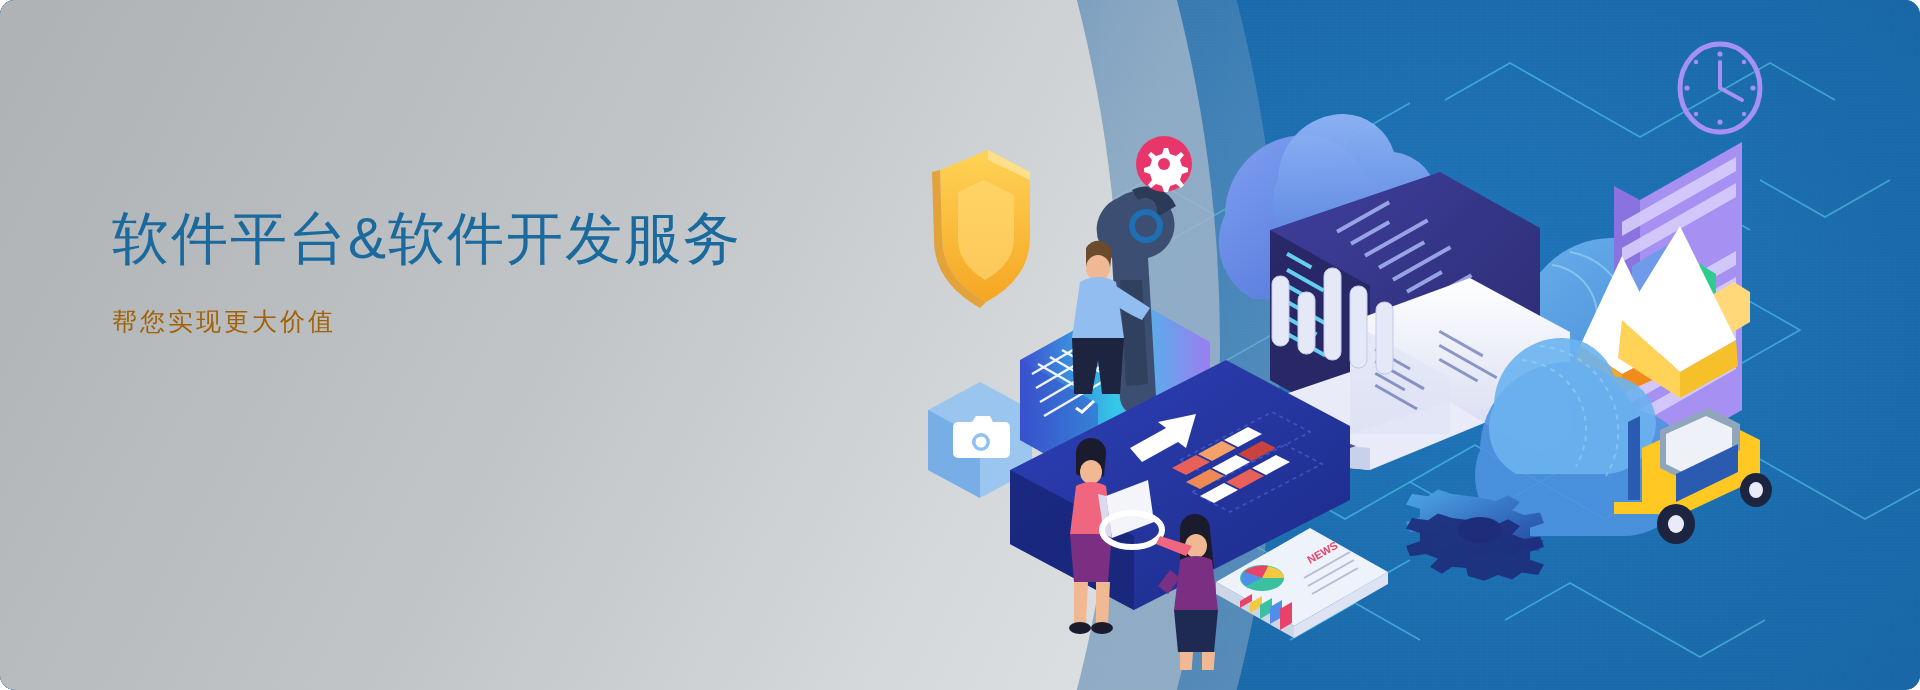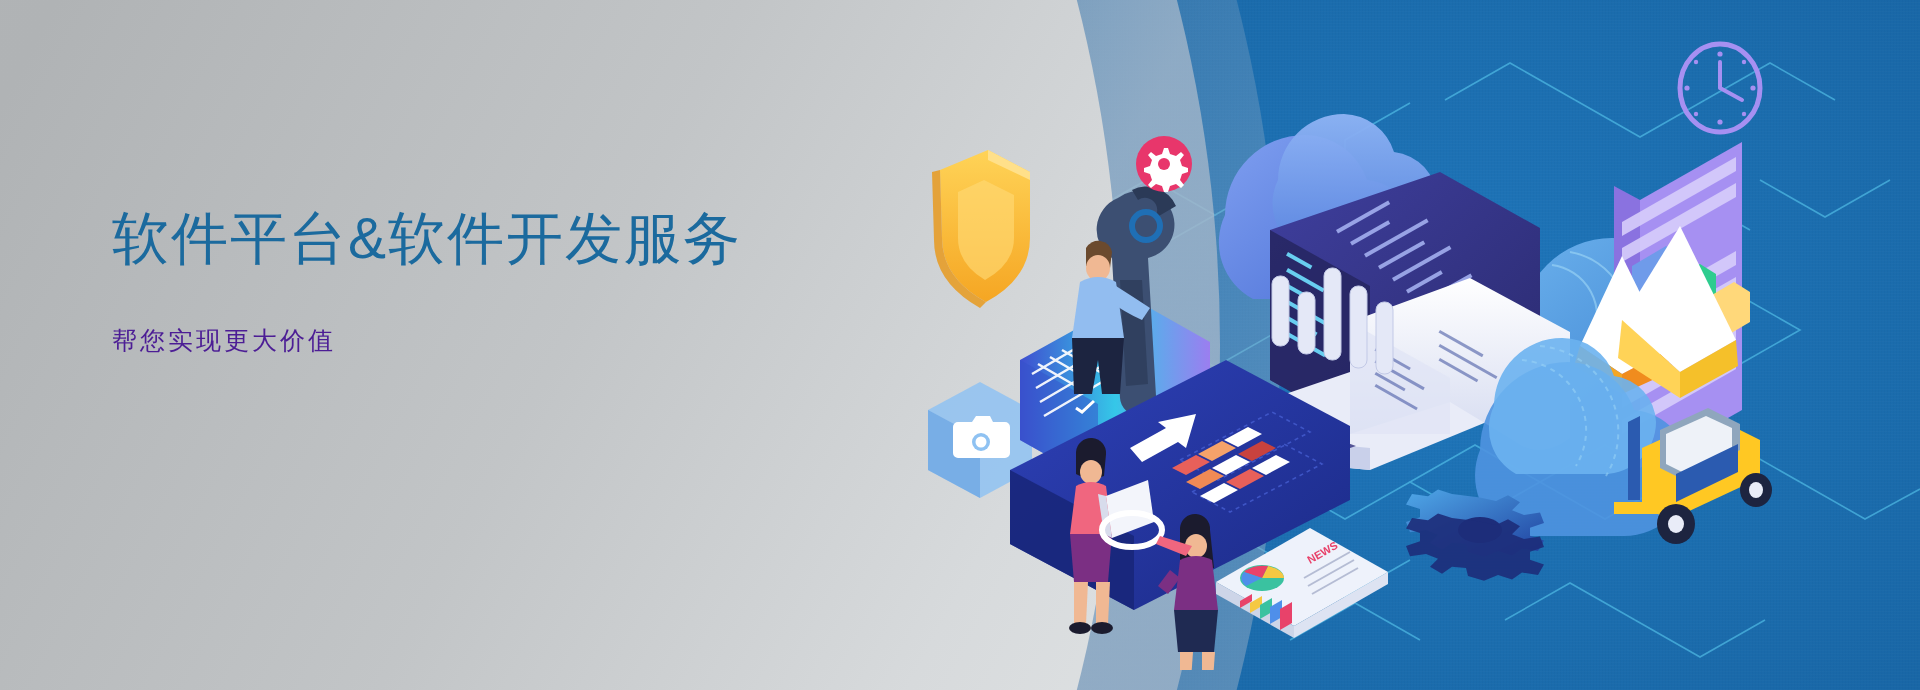--- a/index.html
+++ b/index.html
@@ -1,18 +1,19 @@
 <!DOCTYPE html>
 <html><head>
 <meta charset="utf-8">
 <style>
   html,body{margin:0;padding:0;background:#fff;}
   #banner{
     position:relative;width:1920px;height:690px;overflow:hidden;
     font-family:"Liberation Sans","DejaVu Sans",sans-serif;
+    border-radius:15px;
   }
   
   .bg-blue{
     position:absolute;inset:0;
     background:
       radial-gradient(ellipse 900px 700px at 1450px 330px, #1f76bb 0%, #1b6dae 45%, #17609e 100%),
       linear-gradient(135deg,#18639f 0%,#1a6fb5 55%,#155b95 100%);
   }
   .bg-blue-dark{
     position:absolute;left:0;top:0;width:1100px;height:690px;
@@ -47,21 +48,21 @@
     border-radius:50% / 50%;
     background:linear-gradient(118deg,rgba(160,180,200,0) 55%,rgba(140,168,195,.55) 85%,rgba(120,155,188,.6) 100%);
   }
   
   .text-block{position:absolute;left:112px;top:206px;width:700px;}
   .title{
     font-size:57px;line-height:1.15;color:#1b6a9e;letter-spacing:2px;
     font-weight:500;white-space:nowrap;
   }
   .subtitle{
-    margin-top:52px;font-size:25px;color:#4c1d95;letter-spacing:3px;font-weight:400;
+    margin-top:33px;font-size:25px;color:#a16207;letter-spacing:3px;font-weight:400;
   }
   
   .illus{position:absolute;left:880px;top:30px;width:1040px;height:640px;}
 </style>
 </head>
 <body>
 
 <div id="banner">
 
   <div class="bg-blue"></div>

